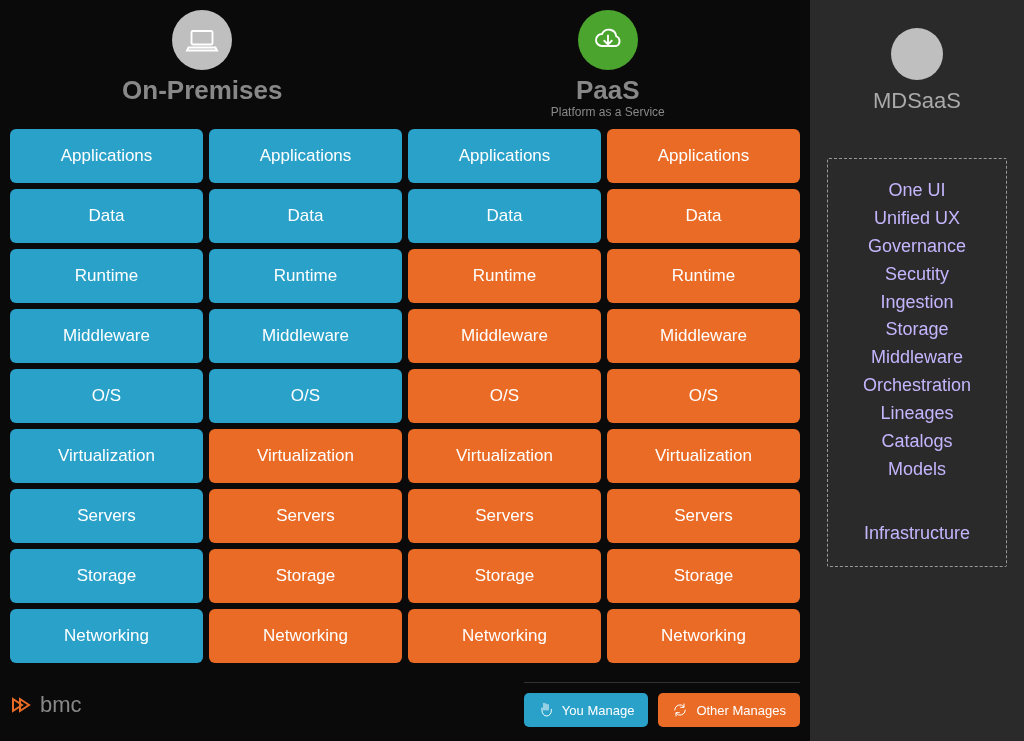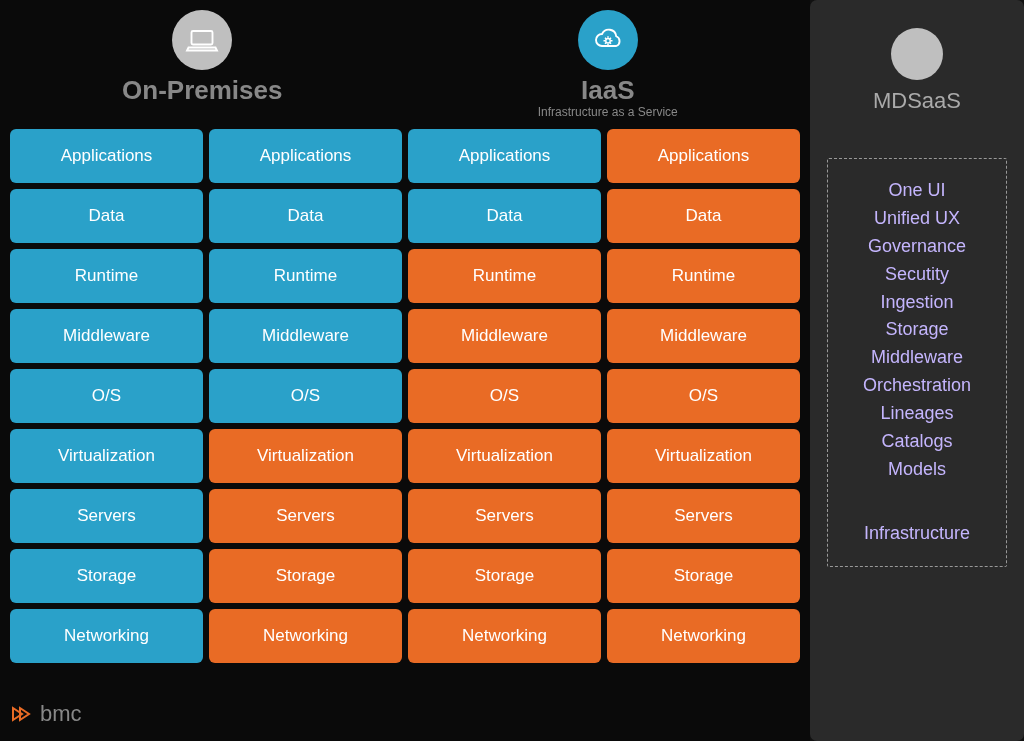--- a/index.html
+++ b/index.html
@@ -20,21 +20,20 @@
     position: relative;
   }
   .side {
     width: 214px;
     height: 741px;
     background: #2a2a2a;
     padding: 28px 10px 10px 10px;
     display: flex;
     flex-direction: column;
     align-items: center;
-    border-radius: 7px;
   }
   .cols-headers {
     display: flex;
     gap: 21px;
     margin-bottom: 8px;
   }
   .colhead {
     flex: 1;
     display: flex;
     flex-direction: column;
@@ -160,29 +159,28 @@
         <div class="iconwrap grey">
           <svg viewBox="0 0 48 48">
             <rect x="10" y="12" width="28" height="18" rx="2" fill="none" stroke="#fff" stroke-width="2.5"></rect>
             <path d="M6 34 h36 l2 4 H4 Z" fill="none" stroke="#fff" stroke-width="2.5"></path>
           </svg>
         </div>
         <div class="coltitle">On-Premises</div>
         <div class="colsub"></div>
       </div>
       <div class="colhead">
-        <div class="iconwrap blue">
+        <div class="iconwrap green">
           <svg viewBox="0 0 48 48">
             <path d="M16 32 a8 8 0 0 1 0-16 a10 10 0 0 1 19 3 a7 7 0 0 1 0 13 Z" fill="none" stroke="#fff" stroke-width="2.5"></path>
-            <circle cx="24" cy="25" r="3" fill="none" stroke="#fff" stroke-width="2"></circle>
-            <path d="M24 19 v2 M24 29 v2 M18 25 h2 M28 25 h2 M20 21 l1.5 1.5 M28 21 l-1.5 1.5 M20 29 l1.5-1.5 M28 29 l-1.5-1.5" stroke="#fff" stroke-width="2"></path>
+            <path d="M24 18 v12 M19 25 l5 5 l5-5" fill="none" stroke="#fff" stroke-width="2.5" stroke-linecap="round"></path>
           </svg>
         </div>
-        <div class="coltitle">IaaS</div>
-        <div class="colsub">Infrastructure as a Service</div>
+        <div class="coltitle">PaaS</div>
+        <div class="colsub">Platform as a Service</div>
       </div>
     </div>
   <div class="grid">
 
   <div class="cell blue">Applications</div>
       <div class="cell blue">Applications</div>
       <div class="cell blue">Applications</div>
       <div class="cell orange">Applications</div>
       <div class="cell blue">Data</div>
       <div class="cell blue">Data</div>
@@ -217,20 +215,34 @@
       <div class="cell orange">Networking</div>
       <div class="cell orange">Networking</div>
     </div>
   <div class="footer">
     <div class="logo">
       <svg width="24" height="24" viewBox="0 0 24 24">
         <path d="M3 6 L12 12 L3 18 Z M10 6 L19 12 L10 18 Z" fill="none" stroke="#e96b25" stroke-width="2"></path>
       </svg>
       <span>bmc</span>
     </div>
+    <div class="legend">
+      <div class="legend-item blue">
+        <svg width="16" height="16" viewBox="0 0 24 24">
+          <path d="M9 2 v10 M12 3 v9 M15 4 v8 M6 9 v4 c0 4 3 8 7 8 s7-4 7-8 v-2" fill="none" stroke="#fff" stroke-width="1.5" stroke-linecap="round"></path>
+        </svg>
+        <span>You Manage</span>
+      </div>
+      <div class="legend-item orange">
+        <svg width="16" height="16" viewBox="0 0 24 24">
+          <path d="M4 12 a8 8 0 0 1 14-5 M20 12 a8 8 0 0 1-14 5 M18 3 v5 h-5 M6 21 v-5 h5" fill="none" stroke="#fff" stroke-width="1.5" stroke-linecap="round"></path>
+        </svg>
+        <span>Other Manages</span>
+      </div>
+    </div>
   </div>
 </div>
 
 <div class="side">
   <div class="side-icon"></div>
   <div class="side-title">MDSaaS</div>
   <div class="side-box">
 
   <div class="side-feat">One UI</div>
       <div class="side-feat">Unified UX</div>

